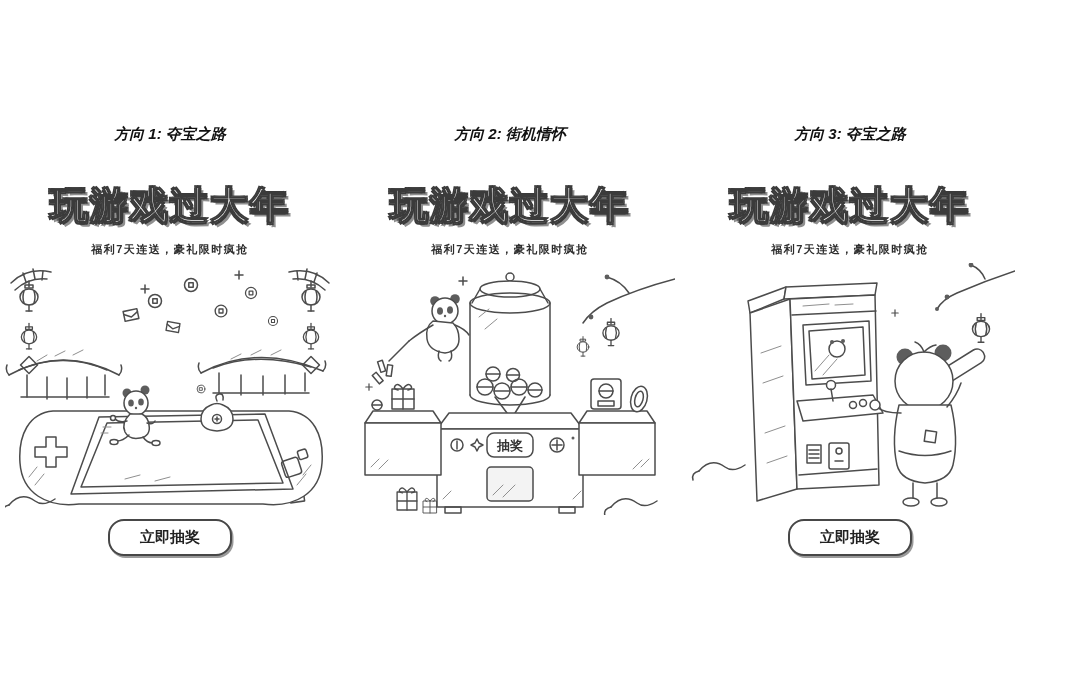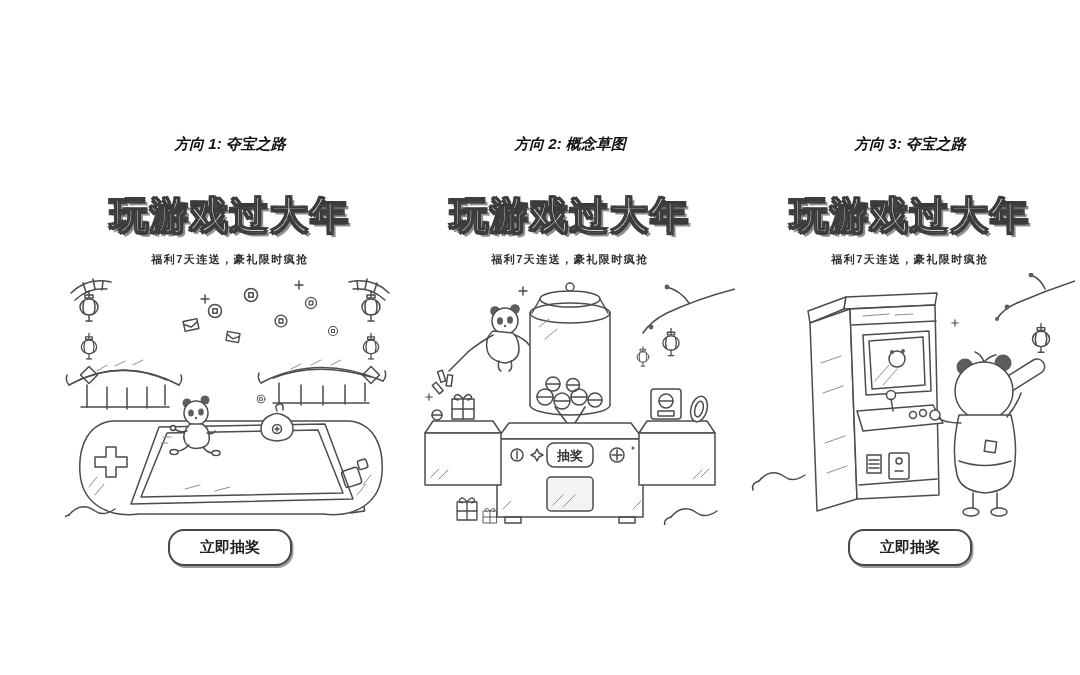--- a/index.html
+++ b/index.html
@@ -2,21 +2,21 @@
 <html><head>
 <meta charset="utf-8">
 <style>
   *{margin:0;padding:0;box-sizing:border-box}
   html,body{background:#fff}
   body{width:1080px;height:675px;font-family:"Liberation Sans","DejaVu Sans",sans-serif;color:#1a1a1a}
   .page{position:relative;width:1080px;height:675px;background:#fff;overflow:hidden}
   .hdr{position:absolute;left:36px;top:16px}
   .logo{font-size:22px;font-weight:900;font-style:italic;letter-spacing:.5px;color:#111}
   .hdr-sub{font-size:19px;font-weight:900;font-style:italic;margin-top:7px;color:#111}
-  .concepts{position:absolute;top:134px;left:0;width:100%;display:flex;justify-content:flex-end}
+  .concepts{position:absolute;top:124px;left:0;width:100%;display:flex;justify-content:flex-start}
   .concept{width:340px;display:flex;flex-direction:column;align-items:center}
   .direction{font-size:15px;font-weight:700;font-style:italic;color:#111;height:20px;line-height:20px}
   .banner-title{
     margin-top:42px;font-size:38px;font-weight:900;letter-spacing:2px;line-height:1;color:#fff;
     -webkit-text-stroke:1px #3b3b3b;
     text-shadow:-1.5px -1.5px 0 #3b3b3b,1.5px -1.5px 0 #3b3b3b,-1.5px 1.5px 0 #3b3b3b,1.5px 1.5px 0 #3b3b3b,3.5px 3.5px 0 #8f8f8f;
   }
   .banner-sub{margin-top:18px;font-size:11px;font-weight:700;letter-spacing:1.5px;color:#2e2e2e}
   .illus{margin-top:6px;width:330px;height:252px}
   .draw-btn{
@@ -176,21 +176,21 @@
           </g>
 
           <use href="#d-cloud" transform="translate(26,236)"></use>
         </svg>
       </div>
 
       <button class="draw-btn">立即抽奖</button>
     </section>
 
     <section class="concept">
-      <h3 class="direction">方向 2: 概念草图</h3>
+      <h3 class="direction">方向 2: 街机情怀</h3>
       <div class="banner-title">玩游戏过大年</div>
       <div class="banner-sub">福利7天连送，豪礼限时疯抢</div>
 
       <div class="illus">
         <svg viewBox="0 0 330 252" width="330" height="252">
 
           <g class="sk">
             <path d="M330,16 Q292,26 262,40 Q246,48 238,60"></path>
             <path d="M284,30 Q276,18 262,14"></path>
             <circle class="dk" cx="262" cy="14" r="2.4"></circle>

